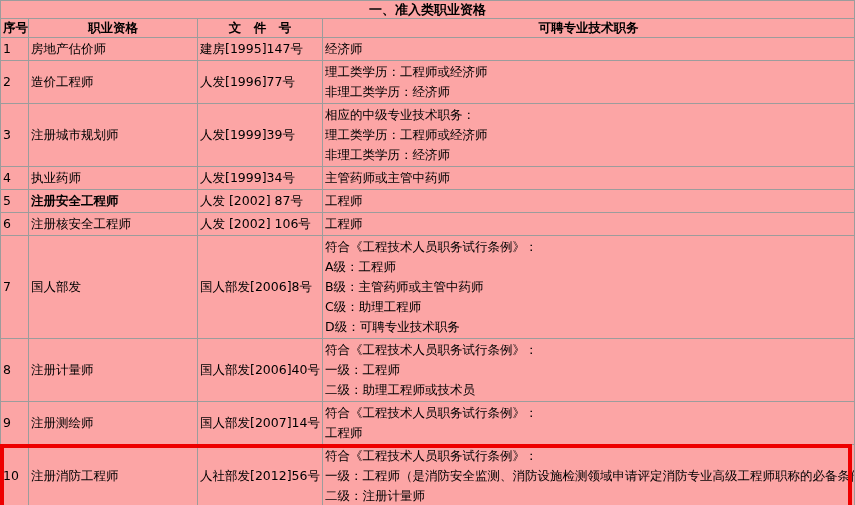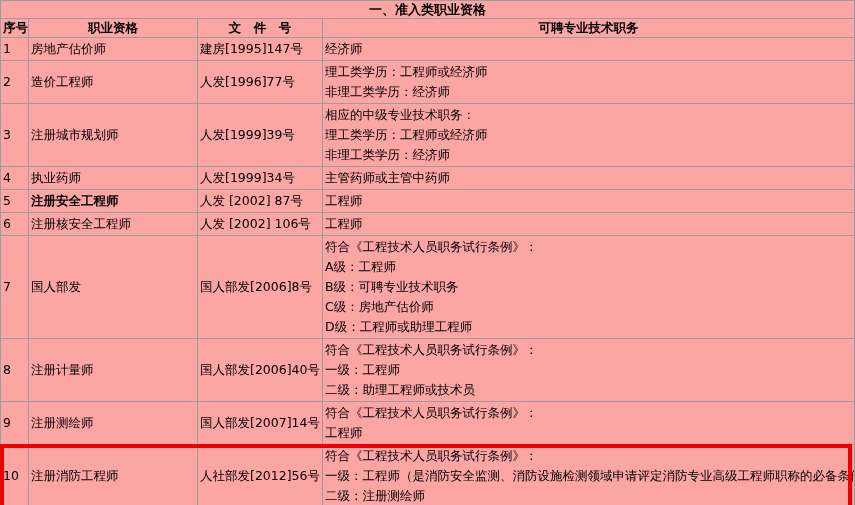--- a/index.html
+++ b/index.html
@@ -137,23 +137,23 @@
           </td>
   </tr>
 
   <tr>
     <td class="td-num" style="border-color: rgb(156, 156, 156);">7</td>
     <td class="td-name" style="border-color: rgb(156, 156, 156);">国人部发</td>
     <td class="td-doc" style="border-color: rgb(156, 156, 156);">国人部发[2006]8号</td>
     <td class="td-pos" style="border-color: rgb(156, 156, 156);">
             <div class="pos-line">符合《工程技术人员职务试行条例》：</div>
             <div class="pos-line">A级：工程师</div>
-            <div class="pos-line">B级：可聘专业技术职务</div>
-            <div class="pos-line">C级：房地产估价师</div>
-            <div class="pos-line">D级：工程师或助理工程师</div>
+            <div class="pos-line">B级：主管药师或主管中药师</div>
+            <div class="pos-line">C级：助理工程师</div>
+            <div class="pos-line">D级：可聘专业技术职务</div>
           </td>
   </tr>
 
   <tr>
     <td class="td-num" style="border-color: rgb(156, 156, 156);">8</td>
     <td class="td-name" style="border-color: rgb(156, 156, 156);">注册计量师</td>
     <td class="td-doc" style="border-color: rgb(156, 156, 156); text-align: right;">国人部发[2006]40号</td>
     <td class="td-pos" style="border-color: rgb(156, 156, 156);">
             <div class="pos-line">符合《工程技术人员职务试行条例》：</div>
             <div class="pos-line">一级：工程师</div>
@@ -171,19 +171,19 @@
           </td>
   </tr>
 
   <tr>
     <td class="td-num" style="border-color: rgb(156, 156, 156);">10</td>
     <td class="td-name" style="border-color: rgb(156, 156, 156);">注册消防工程师</td>
     <td class="td-doc" style="border-color: rgb(156, 156, 156);">人社部发[2012]56号</td>
     <td class="td-pos" style="border-color: rgb(156, 156, 156);">
             <div class="pos-line">符合《工程技术人员职务试行条例》：</div>
             <div class="pos-line">一级：工程师（是消防安全监测、消防设施检测领域申请评定消防专业高级工程师职称的必备条件）</div>
-            <div class="pos-line">二级：注册测绘师</div>
+            <div class="pos-line">二级：注册计量师</div>
           </td>
   </tr>
 </tbody>
   </table>
   <div id="highlight-box" class="highlight-box" style="border-color: rgb(238, 0, 0); left: 0px; width: 852px; top: 443.5px; height: 65px;"></div>
 </div>
 
 </body></html>

